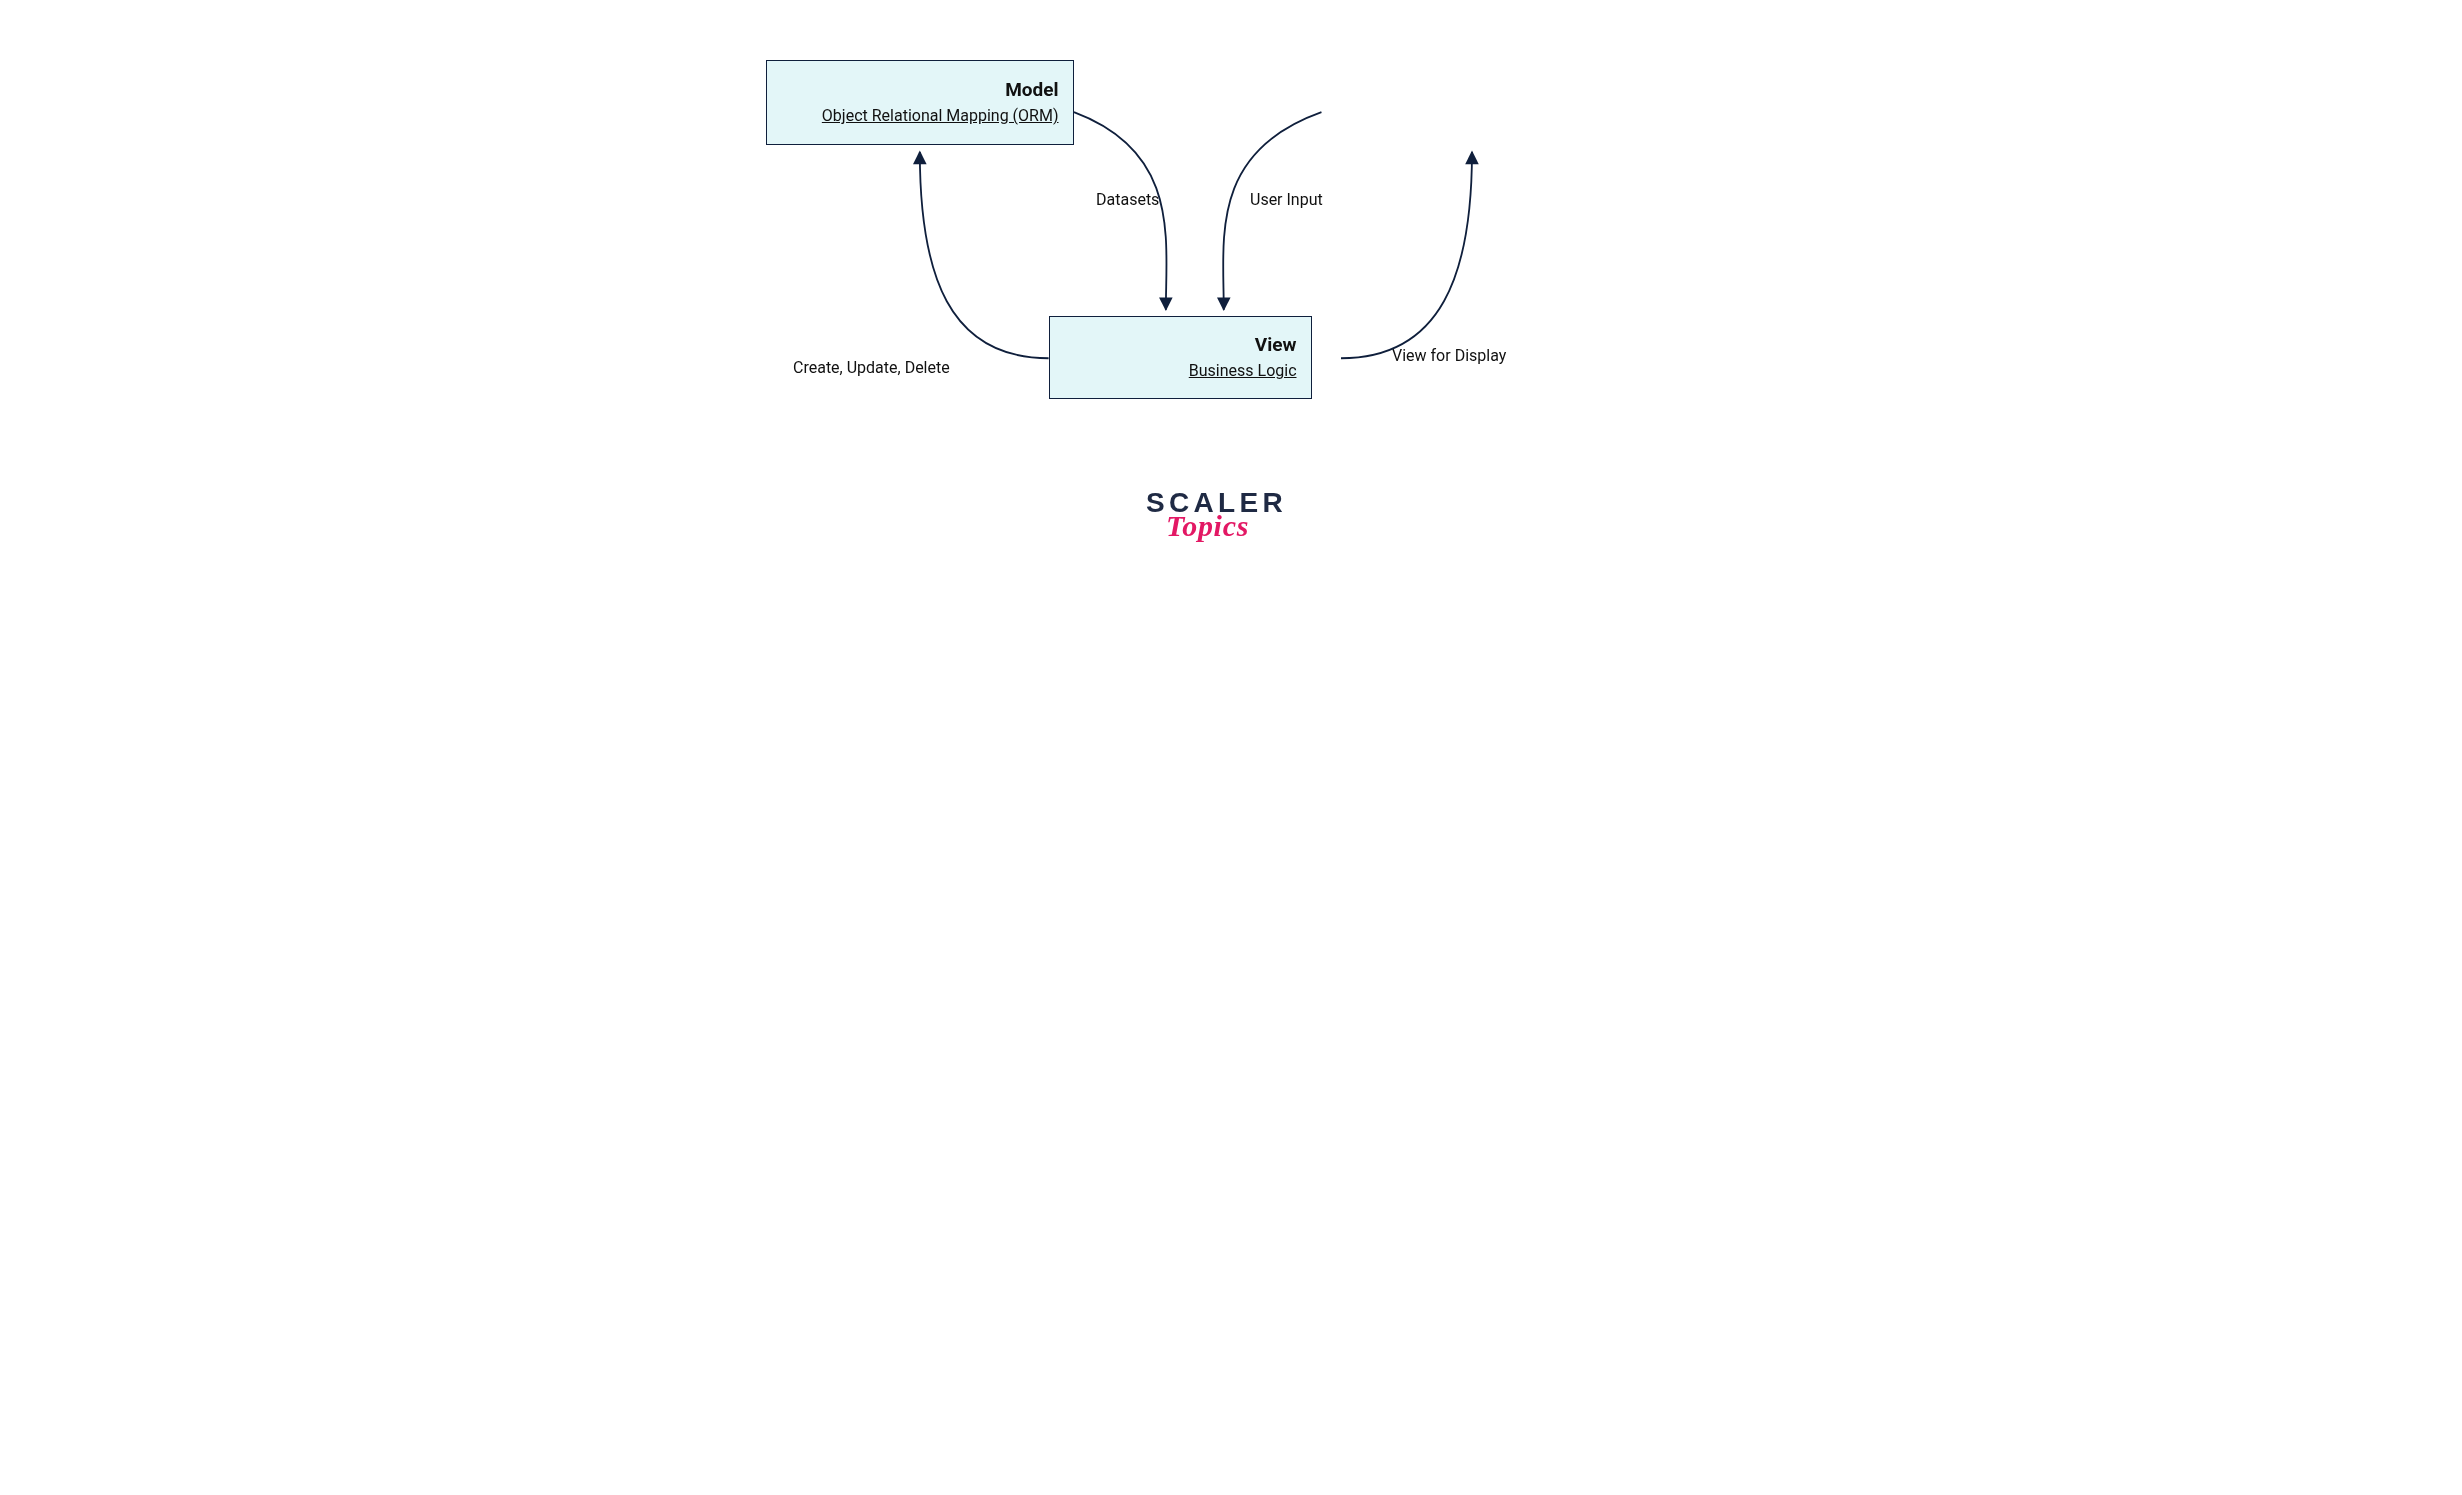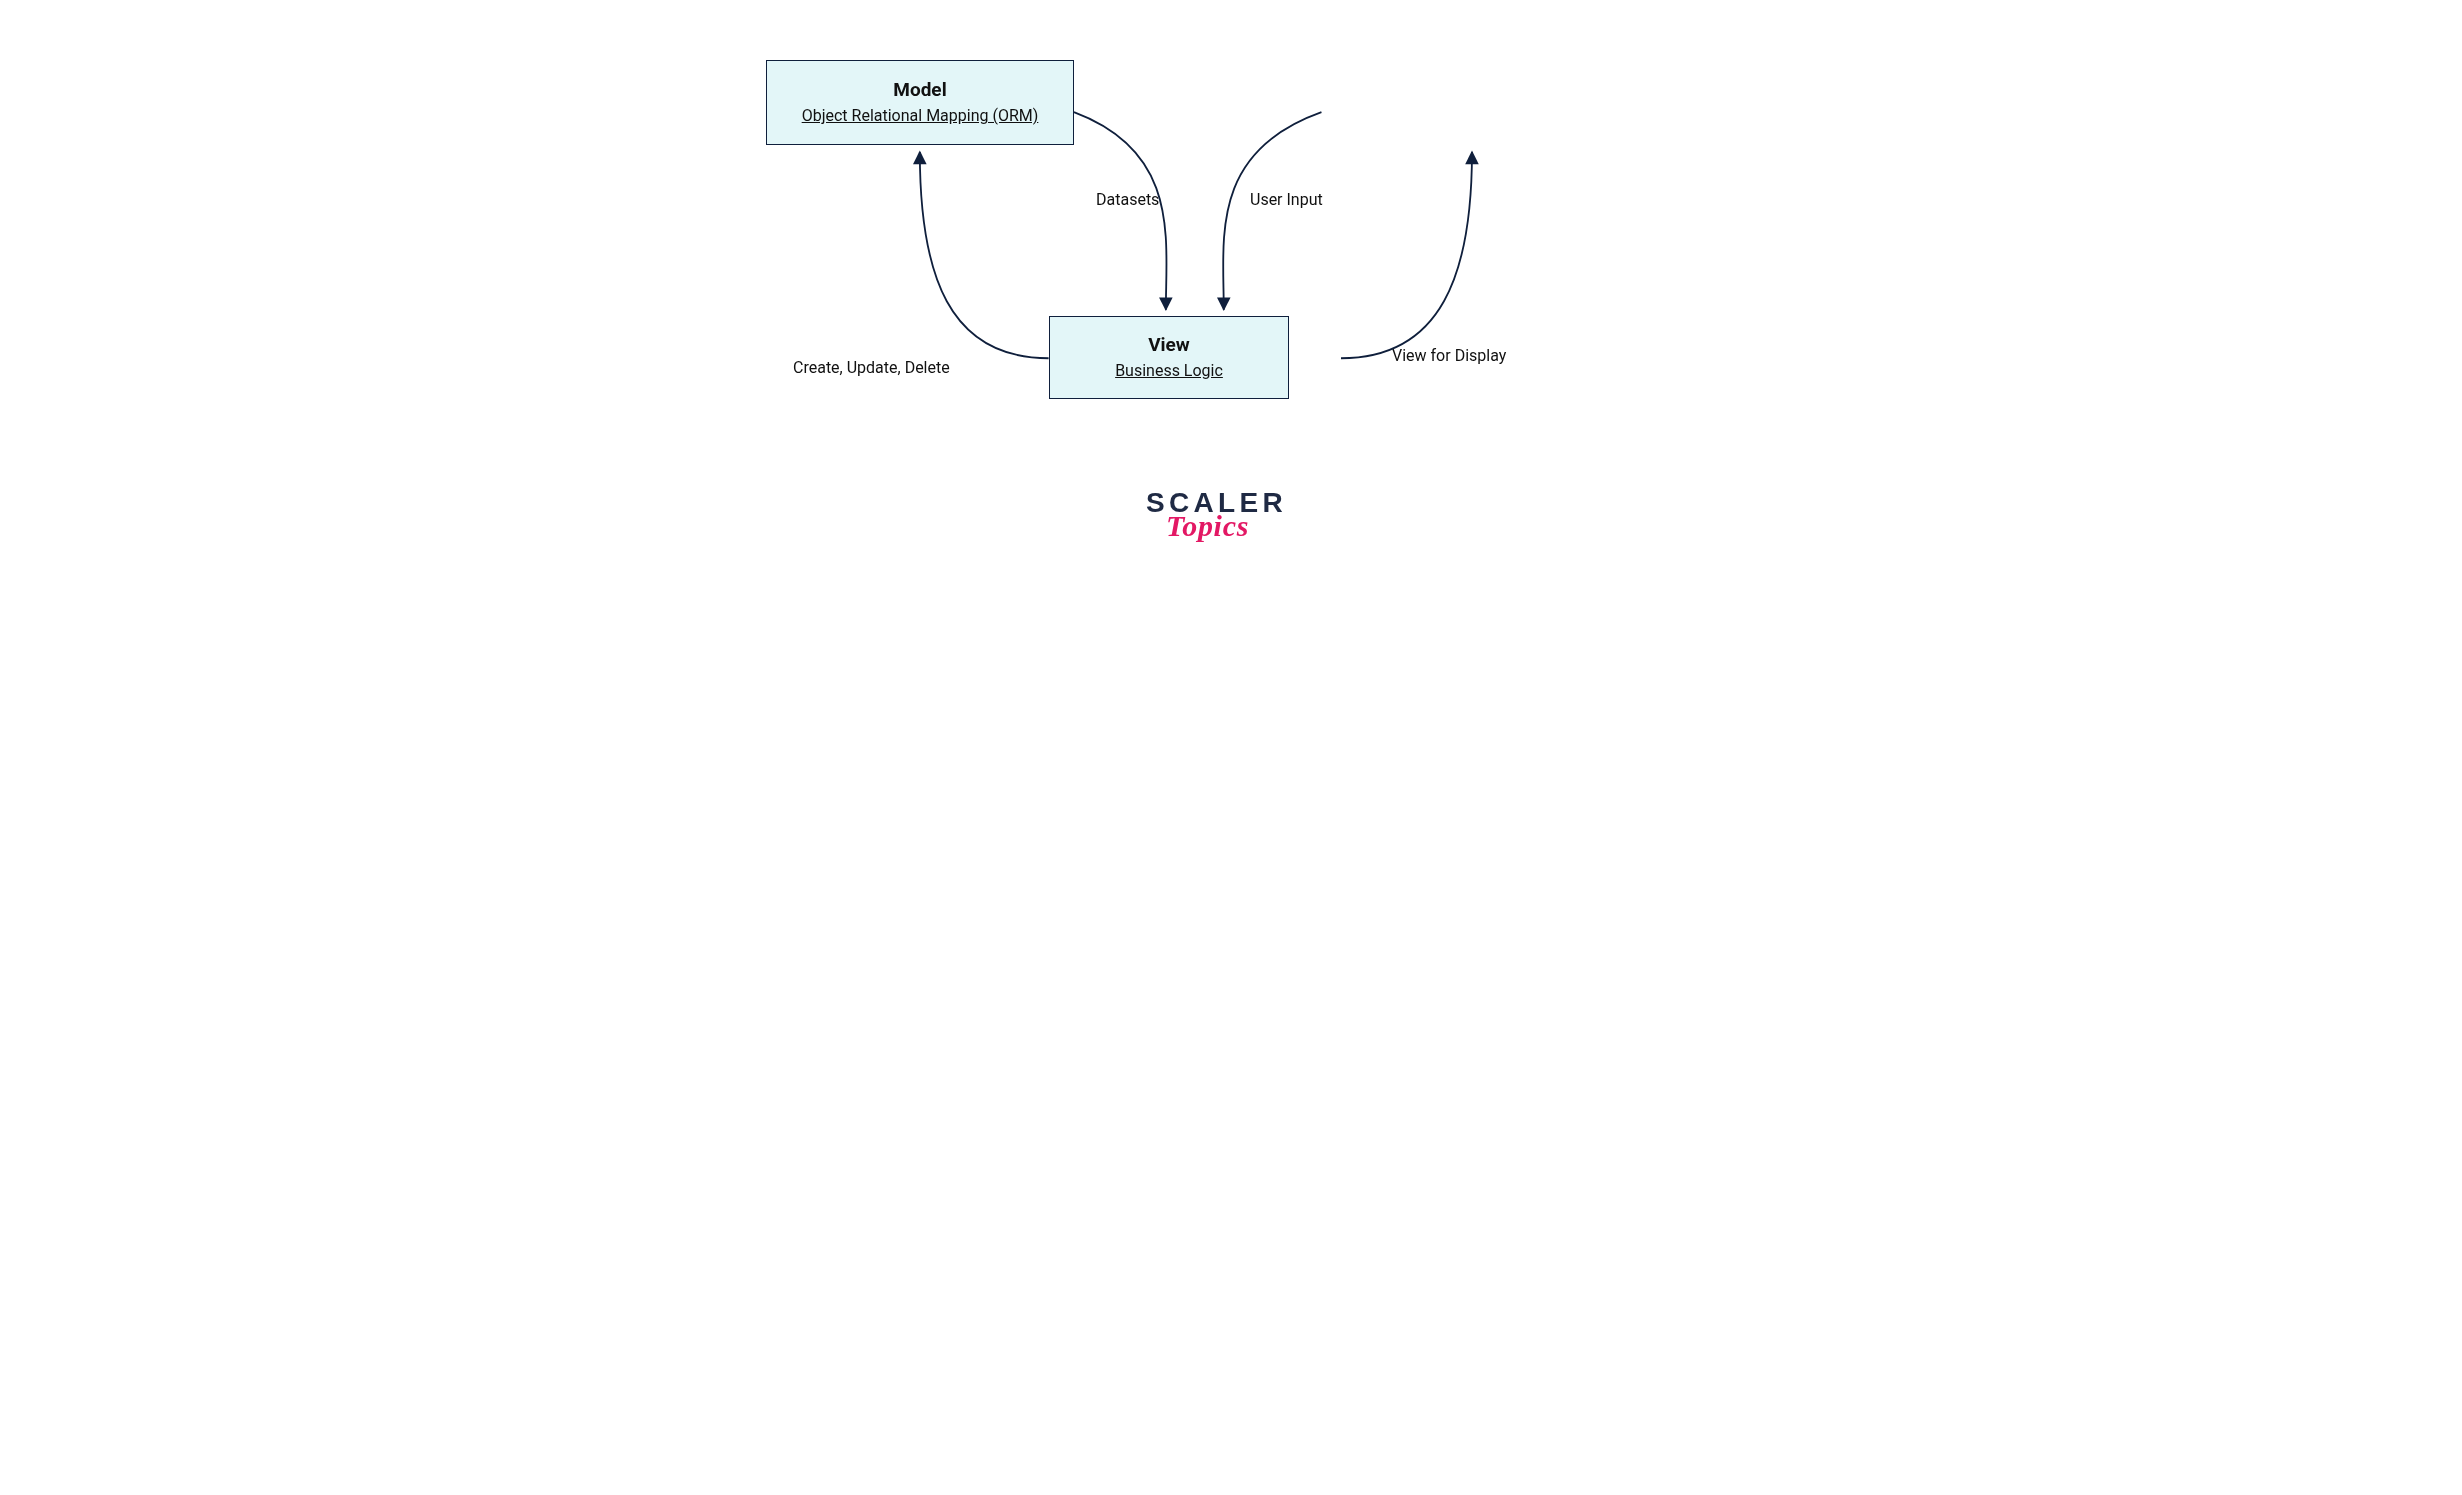--- a/index.html
+++ b/index.html
@@ -17,21 +17,21 @@
     margin: 0 auto;
     background: #ffffff;
   }
   .box {
     position: absolute;
     background: #e3f6f8;
     border: 1.4px solid #0f1f3c;
     box-sizing: border-box;
     display: flex;
     flex-direction: column;
-    align-items: center;
+    align-items: flex-end;
     justify-content: center;
     text-align: center;
     padding: 7.2px 14.5px;
     color: #111;
   }
   .box .title {
     font-weight: 700;
     font-size: 19px;
     color: #111;
     line-height: 1.2;
@@ -83,21 +83,21 @@
 <body>
 
 <div class="canvas">
 
   <div class="box" style="left:78px; top:60px; width:308px; height:85px;">
     <div class="title">Model</div>
     <div class="subtitle">Object Relational Mapping (ORM)</div>
   </div>
 
 
-  <div class="box" style="left:361px; top:316px; width:240px; height:83px;">
+  <div class="box" style="left:361px; top:316px; width:263px; height:83px;">
     <div class="title">View</div>
     <div class="subtitle">Business Logic</div>
   </div>
 
   <div class="label" style="left:408px; top:190px;">Datasets</div>
 
   <div class="label" style="left:562px; top:190px;">User Input</div>
 
   <div class="label" style="left:105px; top:358px;">Create, Update, Delete</div>
 

